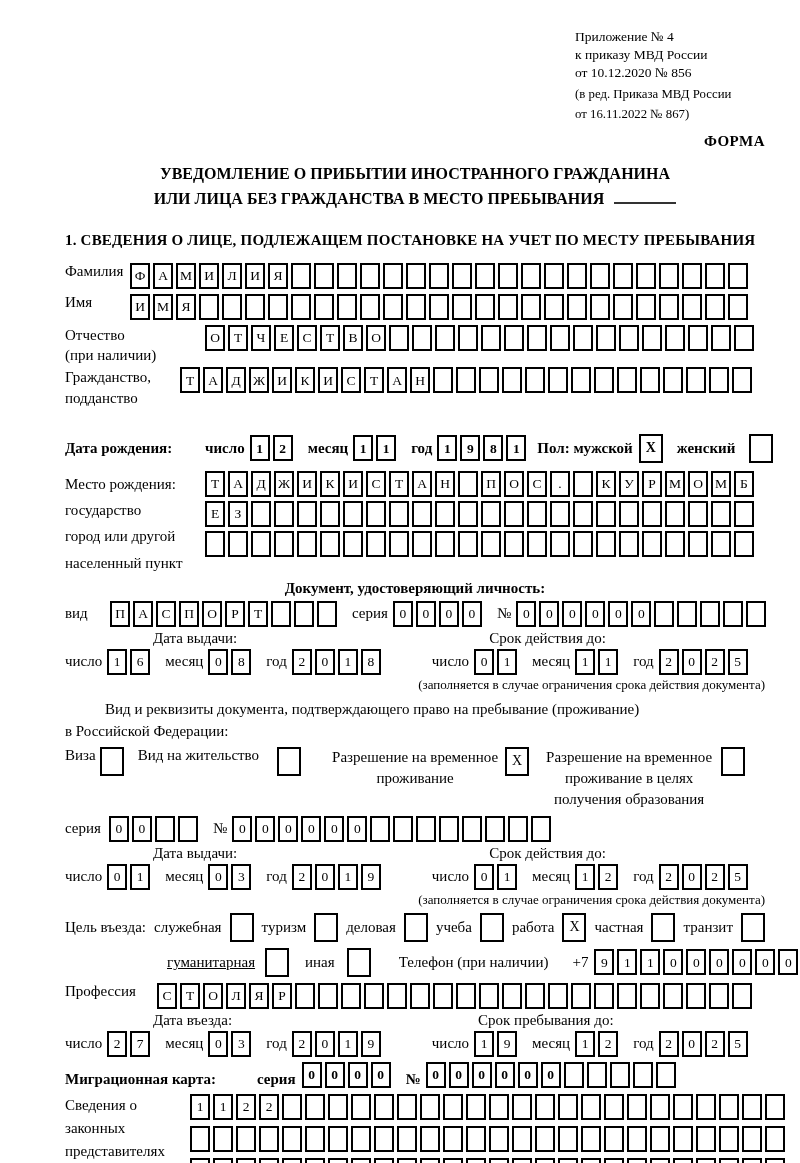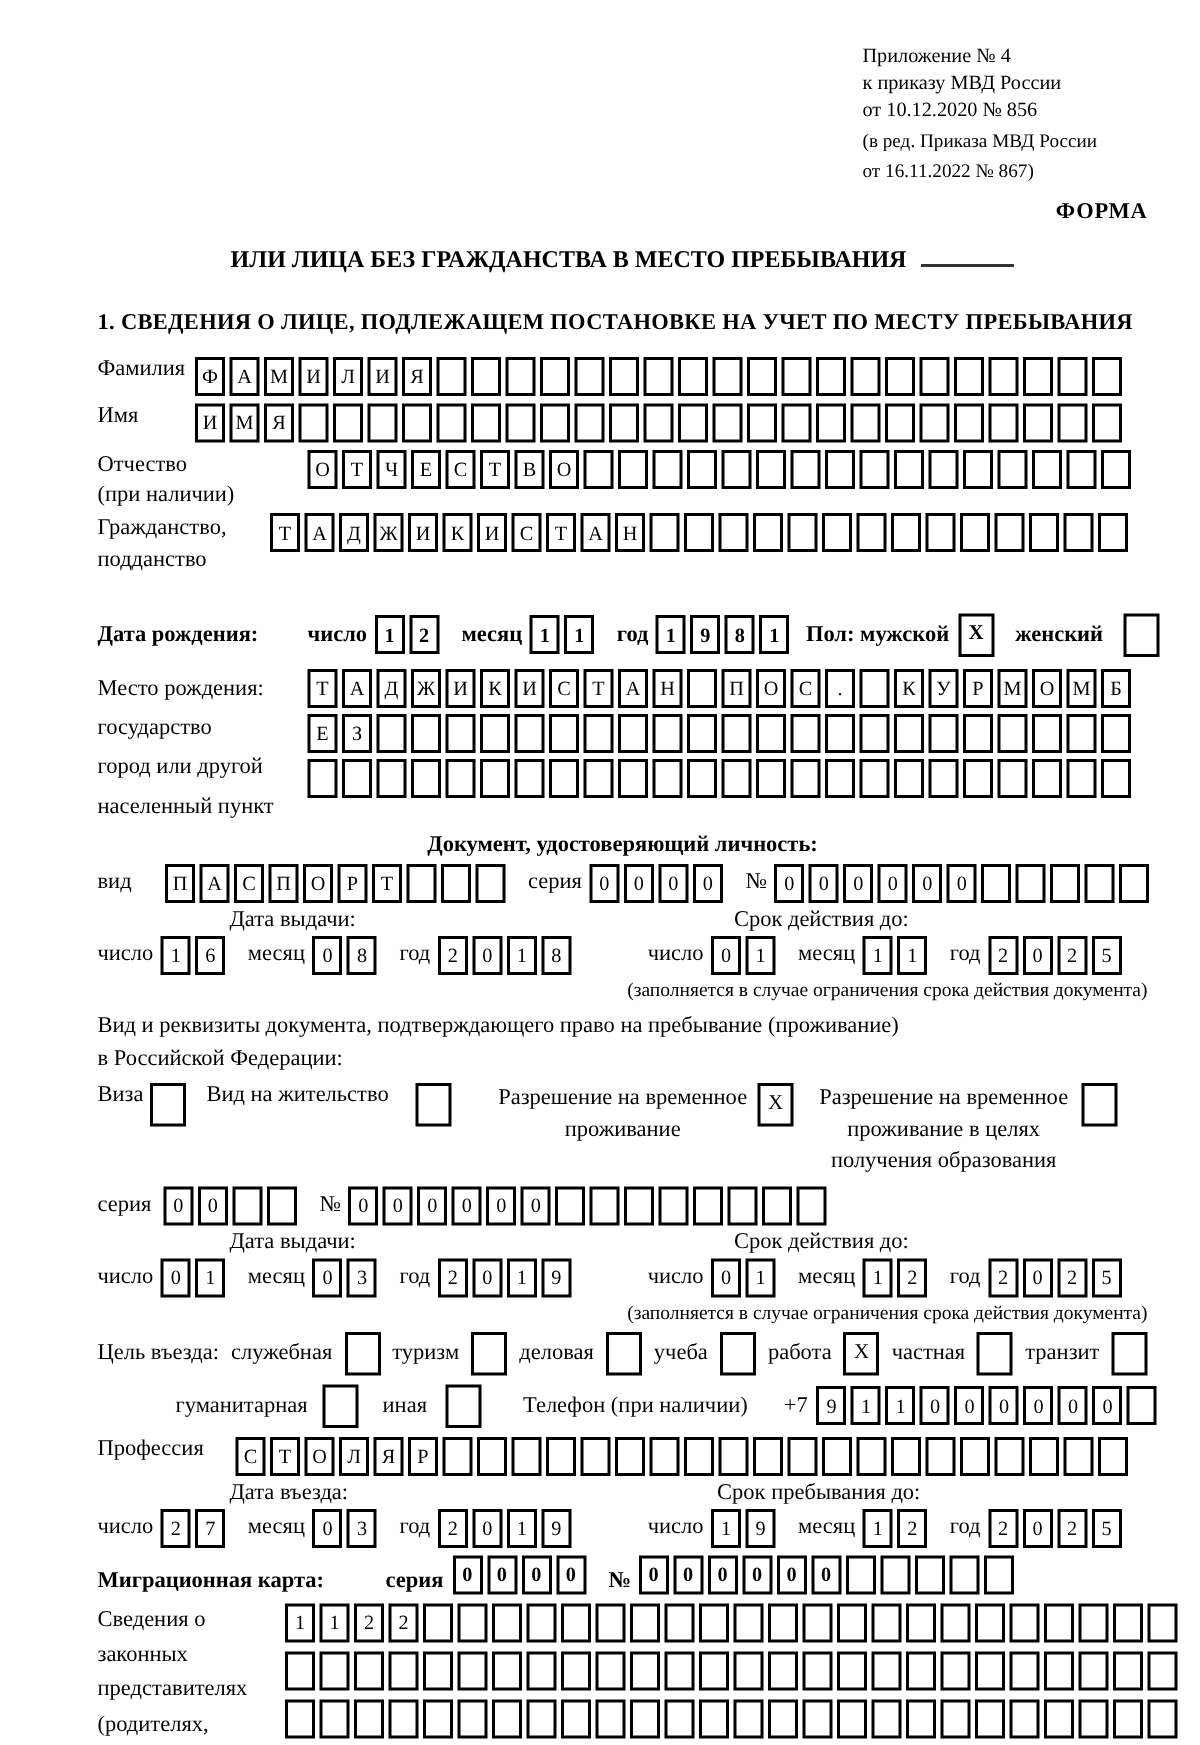--- a/index.html
+++ b/index.html
@@ -48,20 +48,21 @@
     <div>Приложение № 4</div>
     <div>к приказу МВД России</div>
     <div>от 10.12.2020 № 856</div>
     <div class="note">(в ред. Приказа МВД России</div>
     <div class="note">от 16.11.2022 № 867)</div>
   </div>
 
   <div class="forma">ФОРМА</div>
 
   <div class="title">
+    <div>УВЕДОМЛЕНИЕ О ПРИБЫТИИ ИНОСТРАННОГО ГРАЖДАНИНА</div>
     <div><span>ИЛИ ЛИЦА БЕЗ ГРАЖДАНСТВА В МЕСТО ПРЕБЫВАНИЯ</span><span class="title-underline"></span></div>
   </div>
 
   <div class="sec1">1. СВЕДЕНИЯ О ЛИЦЕ, ПОДЛЕЖАЩЕМ ПОСТАНОВКЕ НА УЧЕТ ПО МЕСТУ ПРЕБЫВАНИЯ</div>
 
   <div class="row">
     <span class="lbl w65">Фамилия</span>
     <span class="cells">
         <span class="cell">Ф</span>
         <span class="cell">А</span>
@@ -382,21 +383,21 @@
     <span class="mlbl">год</span>
     <span class="cells">
         <span class="cell">2</span>
         <span class="cell">0</span>
         <span class="cell">2</span>
         <span class="cell">5</span>
       </span>
   </div>
   <div class="notetext">(заполняется в случае ограничения срока действия документа)</div>
 
-  <div style="line-height:1.5;">Вид и реквизиты документа, подтверждающего право на пребывание (проживание)</div>
+  <div style="line-height:1.5;margin-left:40px;">Вид и реквизиты документа, подтверждающего право на пребывание (проживание)</div>
   <div style="line-height:1.5;margin-bottom:4px;">в Российской Федерации:</div>
 
   <div class="row" style="margin-bottom:6px;">
     <span class="lbl">Виза</span>
     <span class="cb" style="margin-left:4px;"></span>
     <span class="lbl" style="margin-left:14px;">Вид на жительство</span>
     <span class="cb" style="margin-left:18px;"></span>
     <span class="lbl opt-label-c" style="width:168px;margin-left:30px;">Разрешение на временное проживание</span>
     <span class="cb" style="margin-left:6px;">X</span>
     <span class="lbl opt-label-c" style="width:172px;margin-left:14px;">Разрешение на временное проживание в целях получения образования</span>
@@ -485,21 +486,21 @@
     <span class="cb"></span>
     <span class="lbl">работа</span>
     <span class="cb">X</span>
     <span class="lbl">частная</span>
     <span class="cb"></span>
     <span class="lbl">транзит</span>
     <span class="cb"></span>
   </div>
 
   <div class="row" style="align-items:center;margin-bottom:6px;">
-    <span class="lbl" style="margin-left:52px;">гуманитарная</span>
+    <span class="lbl" style="margin-left:102px;text-decoration:underline;">гуманитарная</span>
     <span class="cb" style="margin-left:10px;"></span>
     <span class="lbl" style="margin-left:16px;">иная</span>
     <span class="cb" style="margin-left:12px;"></span>
     <span class="lbl" style="margin-left:28px;">Телефон (при наличии)</span>
     <span class="lbl" style="margin-left:24px;margin-right:6px;">+7</span>
     <span class="cells">
         <span class="cell">9</span>
         <span class="cell">1</span>
         <span class="cell">1</span>
         <span class="cell">0</span>

